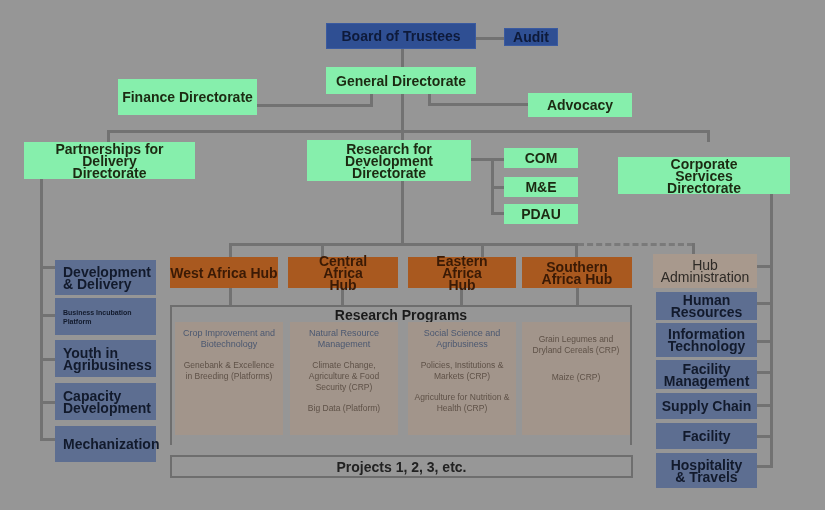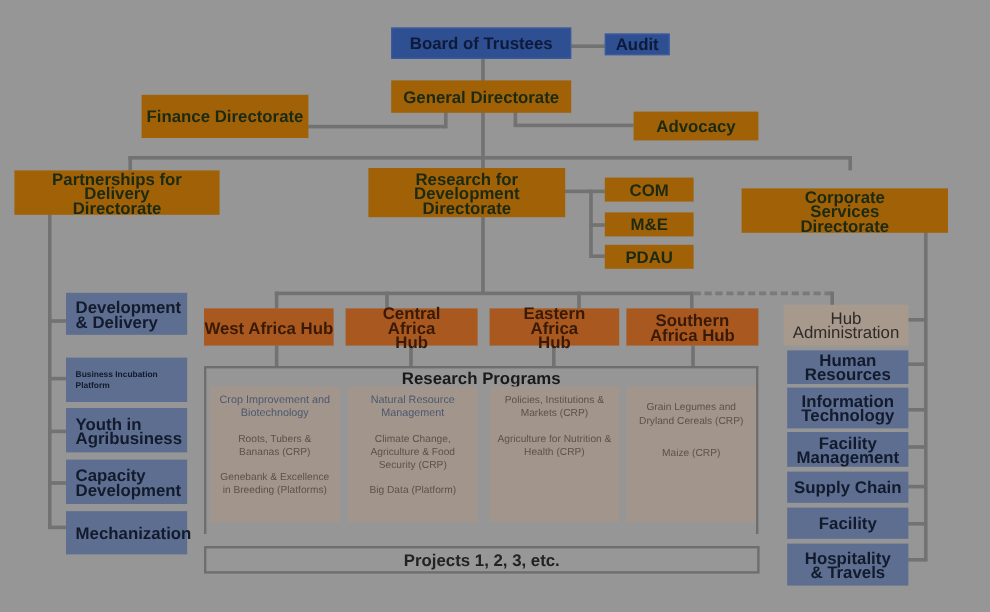--- a/index.html
+++ b/index.html
@@ -1,21 +1,21 @@
 <!DOCTYPE html>
 <html><head>
 <meta charset="utf-8">
 <style>
   html, body { margin:0; padding:0; }
   body { width:825px; height:510px; background:#969696; position:relative; overflow:hidden;
          font-family:"Liberation Sans", sans-serif; }
   .box { position:absolute; box-sizing:border-box; display:flex; align-items:center; justify-content:center;
          text-align:center; font-weight:bold; font-size:14px; line-height:12px; color:#1e2a14; }
   .blue { background:#2f4f93; color:#0e1a3a; border:1px solid #3a5aa0; }
-  .green { background:#a16207; color:#1c2a12; }
+  .green { background:#86efac; color:#1c2a12; }
   .orange { background:#a9591f; color:#3a1a05; }
   .peach { background:#a8998d; color:#3e3a35; font-weight:normal; }
   .steel { background:#5d6e91; color:#121a2c; justify-content:flex-start; text-align:left; padding-left:8px; }
   .steel.c { justify-content:center; text-align:center; padding-left:0; }
   .outline { border:2px solid #6e6e6e; background:#979797; color:#222; }
   .line { position:absolute; background:#727272; }
   .dash { position:absolute; border-top:3px dashed #7a7a7a; height:0; }
   .prog { position:absolute; box-sizing:border-box; background:#a2958b; padding:6px 6px; text-align:center;
           font-size:8.5px; line-height:11px; color:#5e5147; }
   .prog .head { color:#4b5871; font-size:9px; line-height:11px; margin-bottom:10px; }
@@ -65,60 +65,60 @@
 <div class="line" style="left:756px;top:404px;width:15px;height:3px;"></div>
 <div class="line" style="left:756px;top:435px;width:15px;height:3px;"></div>
 <div class="line" style="left:756px;top:465px;width:15px;height:3px;"></div>
 
 <div class="box blue" style="left:326px;top:23px;width:150px;height:26px;">Board of Trustees</div>
 <div class="box blue" style="left:504px;top:28px;width:54px;height:18px;">Audit</div>
 <div class="box green" style="left:326px;top:67px;width:150px;height:27px;">General Directorate</div>
 <div class="box green" style="left:118px;top:79px;width:139px;height:36px;">Finance Directorate</div>
 <div class="box green" style="left:528px;top:93px;width:104px;height:24px;">Advocacy</div>
 
-<div class="box green" style="left:12px;top:142px;width:171px;height:37px;padding:0 20px;">Partnerships for Delivery Directorate</div>
+<div class="box green" style="left:24px;top:142px;width:171px;height:37px;padding:0 20px;">Partnerships for Delivery Directorate</div>
 <div class="box green" style="left:307px;top:140px;width:164px;height:41px;padding:0 10px;">Research for Development Directorate</div>
 <div class="box green" style="left:618px;top:157px;width:172px;height:37px;padding:0 30px;">Corporate Services Directorate</div>
 
 <div class="box green" style="left:504px;top:148px;width:74px;height:20px;">COM</div>
 <div class="box green" style="left:504px;top:177px;width:74px;height:20px;">M&amp;E</div>
 <div class="box green" style="left:504px;top:204px;width:74px;height:20px;">PDAU</div>
 
 <div class="box orange" style="left:170px;top:257px;width:108px;height:31px;">West Africa Hub</div>
 <div class="box orange" style="left:288px;top:257px;width:110px;height:31px;padding:0 22px;">Central Africa Hub</div>
 <div class="box orange" style="left:408px;top:257px;width:108px;height:31px;padding:0 20px;">Eastern Africa Hub</div>
 <div class="box orange" style="left:522px;top:257px;width:110px;height:31px;padding:0 14px;">Southern Africa Hub</div>
 <div class="box peach" style="left:653px;top:254px;width:104px;height:34px;padding:0 22px;color:#2e2a26;">Hub Administration</div>
 
 <div class="box outline" style="left:170px;top:305px;width:462px;height:140px;align-items:flex-start;border-bottom:none;background:transparent;">
   <span style="margin-top:2px;color:#1a1a1a;">Research Programs</span>
 </div>
 
 <div class="prog" style="left:175px;top:322px;width:108px;height:113px;">
   <div class="head">Crop Improvement and Biotechnology</div>
-  <div class="item">Roots, Tubers &amp; Bananas (CRP)</div>
   <div class="item">Genebank &amp; Excellence in Breeding (Platforms)</div>
 </div>
 <div class="prog" style="left:290px;top:322px;width:108px;height:113px;">
   <div class="head">Natural Resource Management</div>
   <div class="item">Climate Change, Agriculture &amp; Food Security (CRP)</div>
   <div class="item">Big Data (Platform)</div>
 </div>
 <div class="prog" style="left:408px;top:322px;width:108px;height:113px;">
+  <div class="head">Social Science and Agribusiness</div>
   <div class="item">Policies, Institutions &amp; Markets (CRP)</div>
   <div class="item">Agriculture for Nutrition &amp; Health (CRP)</div>
 </div>
 <div class="prog" style="left:522px;top:322px;width:108px;height:113px;padding-top:12px;">
   <div class="item">Grain Legumes and Dryland Cereals (CRP)</div>
   <div class="item" style="margin-top:16px;">Maize (CRP)</div>
 </div>
 
 <div class="box outline" style="left:170px;top:455px;width:463px;height:23px;">Projects 1, 2, 3, etc.</div>
 
-<div class="box steel" style="left:55px;top:244px;width:101px;height:35px;">Development &amp; Delivery</div>
+<div class="box steel" style="left:55px;top:260px;width:101px;height:35px;">Development &amp; Delivery</div>
 <div class="box steel tiny" style="left:55px;top:298px;width:101px;height:37px;">Business Incubation Platform</div>
 <div class="box steel" style="left:55px;top:340px;width:101px;height:37px;">Youth in Agribusiness</div>
 <div class="box steel" style="left:55px;top:383px;width:101px;height:37px;">Capacity Development</div>
 <div class="box steel" style="left:55px;top:426px;width:101px;height:36px;">Mechanization</div>
 
 <div class="box steel c" style="left:656px;top:292px;width:101px;height:28px;padding:0 18px;">Human Resources</div>
 <div class="box steel c" style="left:656px;top:323px;width:101px;height:34px;padding:0 14px;">Information Technology</div>
 <div class="box steel c" style="left:656px;top:360px;width:101px;height:29px;padding:0 14px;">Facility Management</div>
 <div class="box steel c" style="left:656px;top:393px;width:101px;height:26px;">Supply Chain</div>
 <div class="box steel c" style="left:656px;top:423px;width:101px;height:26px;">Facility</div>

